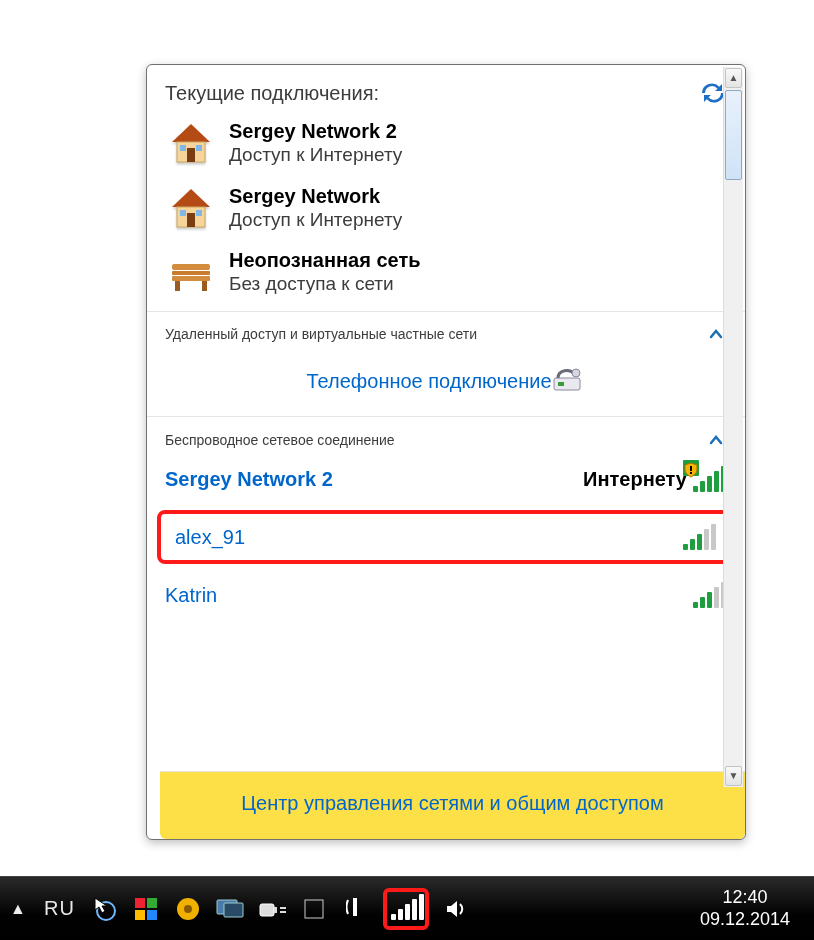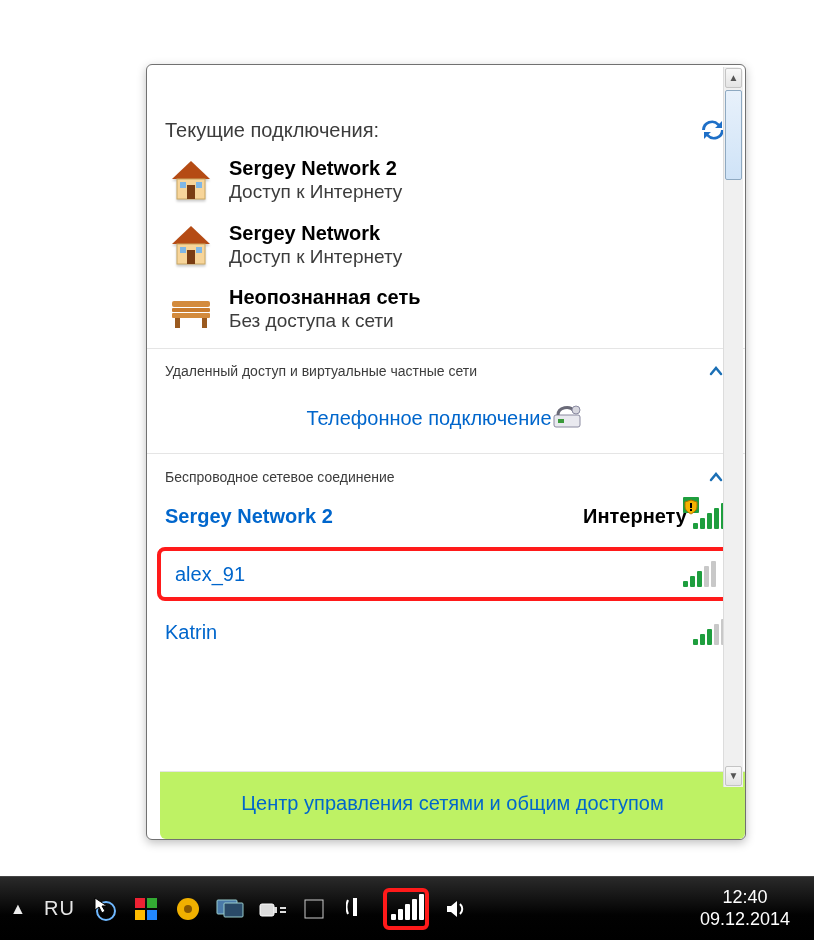--- a/index.html
+++ b/index.html
@@ -28,21 +28,20 @@
   .popup-inner {
     flex: 1;
     display: flex;
     flex-direction: column;
     overflow: hidden;
   }
   .section {
     padding: 8px 18px 4px 18px;
     border-bottom: 1px solid #e5e5e5;
     position: relative;
-    margin-top: 37px;
   }
   .section-header {
     color: #3c3c3c;
     font-size: 20px;
     padding: 8px 0 8px 0;
     display: flex;
     align-items: center;
     justify-content: space-between;
   }
   .refresh-btn {
@@ -143,21 +142,21 @@
   .highlight-box {
     border: 4px solid #ff1a1a;
     border-radius: 8px;
     margin: 8px 10px;
     padding: 6px 8px;
   }
   .footer-link {
     text-align: center;
     padding: 20px 10px 24px 10px;
     border-top: 1px solid #e5e5e5;
-    background: #bef264;
+    background: #fde047;
     border-bottom-left-radius: 6px;
     border-bottom-right-radius: 6px;
     margin-left: 13px;
   }
   .footer-link span {
     color: #0066cc;
     font-size: 20px;
     cursor: pointer;
   }
   .scrollbar {

